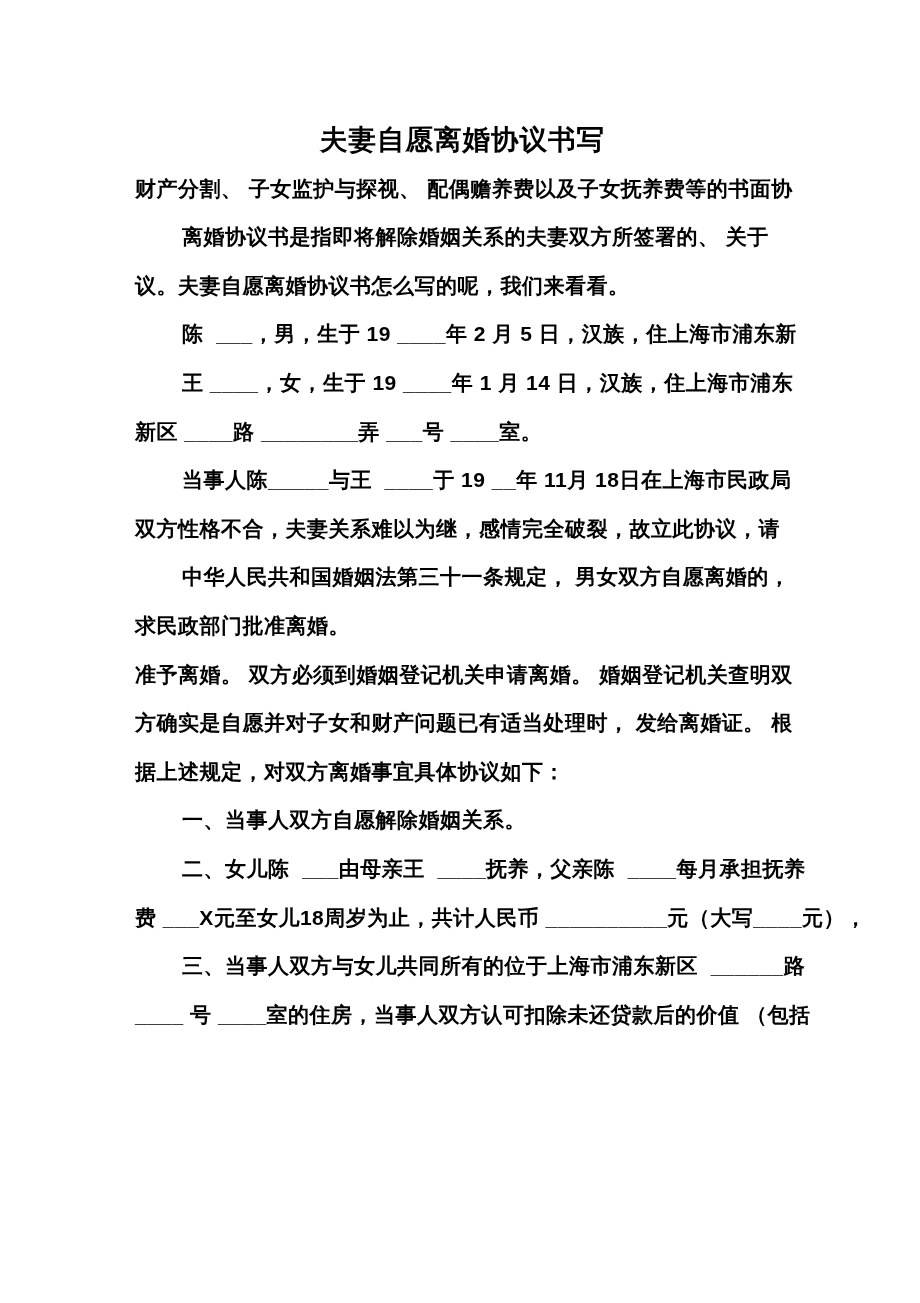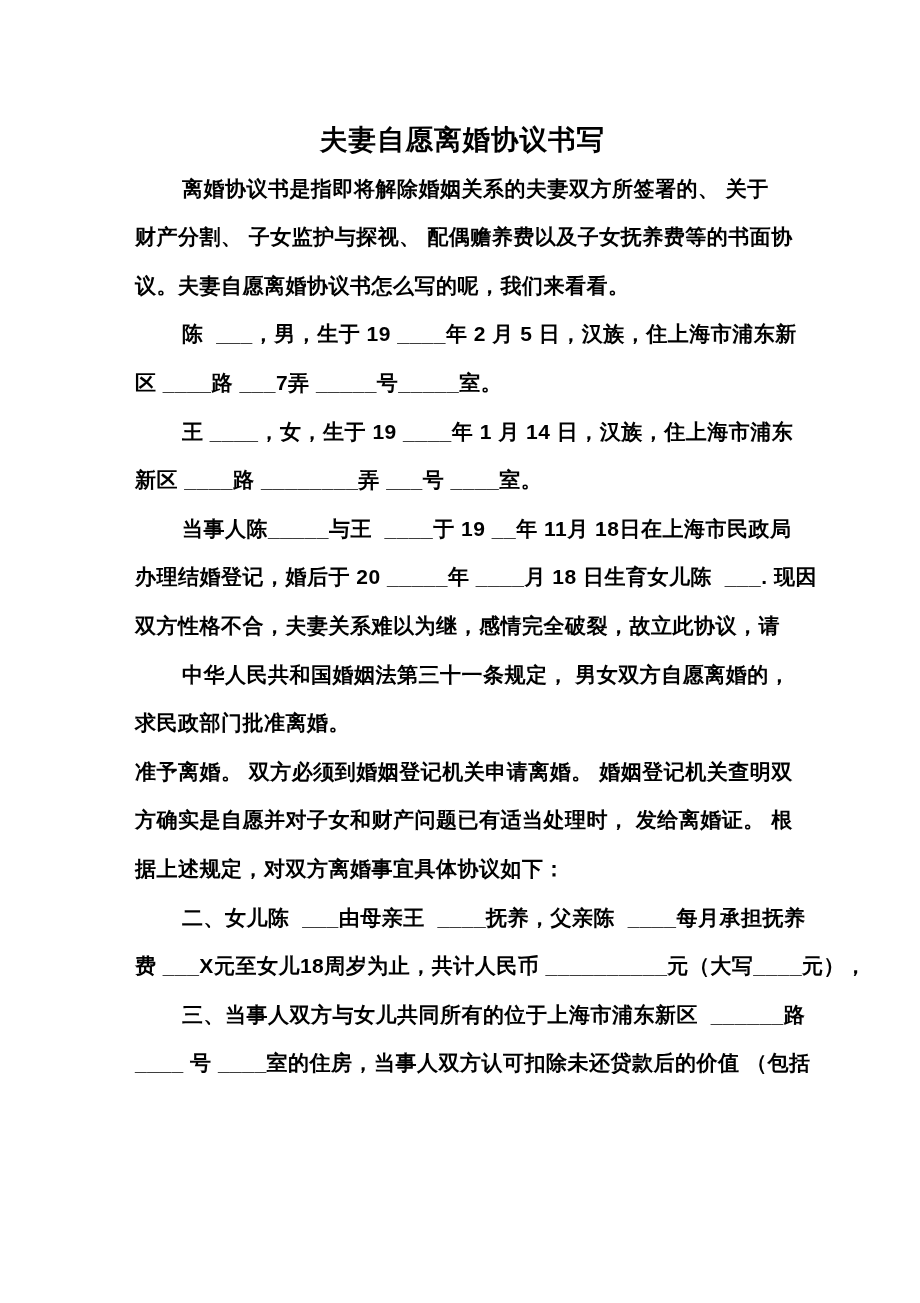--- a/index.html
+++ b/index.html
@@ -39,33 +39,32 @@
     text-align: center;
     white-space: pre;
   }
 </style>
 </head>
 <body>
 
 <div class="page">
   <div class="content">
     <div class="line title-line">夫妻自愿离婚协议书写</div>
+    <div class="line">财产分割、 子女监护与探视、 配偶赡养费以及子女抚养费等的书面协</div>
     <div class="line indent">离婚协议书是指即将解除婚姻关系的夫妻双方所签署的、 关于</div>
-    <div class="line">财产分割、 子女监护与探视、 配偶赡养费以及子女抚养费等的书面协</div>
     <div class="line">议。夫妻自愿离婚协议书怎么写的呢，我们来看看。</div>
     <div class="line indent">陈  ___，男，生于 19 ____年 2 月 5 日，汉族，住上海市浦东新</div>
-    <div class="line">区 ____路 ___7弄 _____号_____室。</div>
     <div class="line indent">王 ____，女，生于 19 ____年 1 月 14 日，汉族，住上海市浦东</div>
     <div class="line">新区 ____路 ________弄 ___号 ____室。</div>
     <div class="line indent">当事人陈_____与王  ____于 19 __年 11月 18日在上海市民政局</div>
-    <div class="line">办理结婚登记，婚后于 20 _____年 ____月 18 日生育女儿陈  ___. 现因</div>
     <div class="line">双方性格不合，夫妻关系难以为继，感情完全破裂，故立此协议，请</div>
     <div class="line indent">中华人民共和国婚姻法第三十一条规定， 男女双方自愿离婚的，</div>
     <div class="line">求民政部门批准离婚。</div>
     <div class="line">准予离婚。 双方必须到婚姻登记机关申请离婚。 婚姻登记机关查明双</div>
     <div class="line">方确实是自愿并对子女和财产问题已有适当处理时， 发给离婚证。 根</div>
     <div class="line">据上述规定，对双方离婚事宜具体协议如下：</div>
+    <div class="line indent">一、当事人双方自愿解除婚姻关系。</div>
     <div class="line indent">二、女儿陈  ___由母亲王  ____抚养，父亲陈  ____每月承担抚养</div>
     <div class="line">费 ___X元至女儿18周岁为止，共计人民币 __________元（大写____元），</div>
     <div class="line indent">三、当事人双方与女儿共同所有的位于上海市浦东新区  ______路</div>
     <div class="line">____ 号 ____室的住房，当事人双方认可扣除未还贷款后的价值 （包括</div>
   </div>
 </div>
 
 </body></html>

